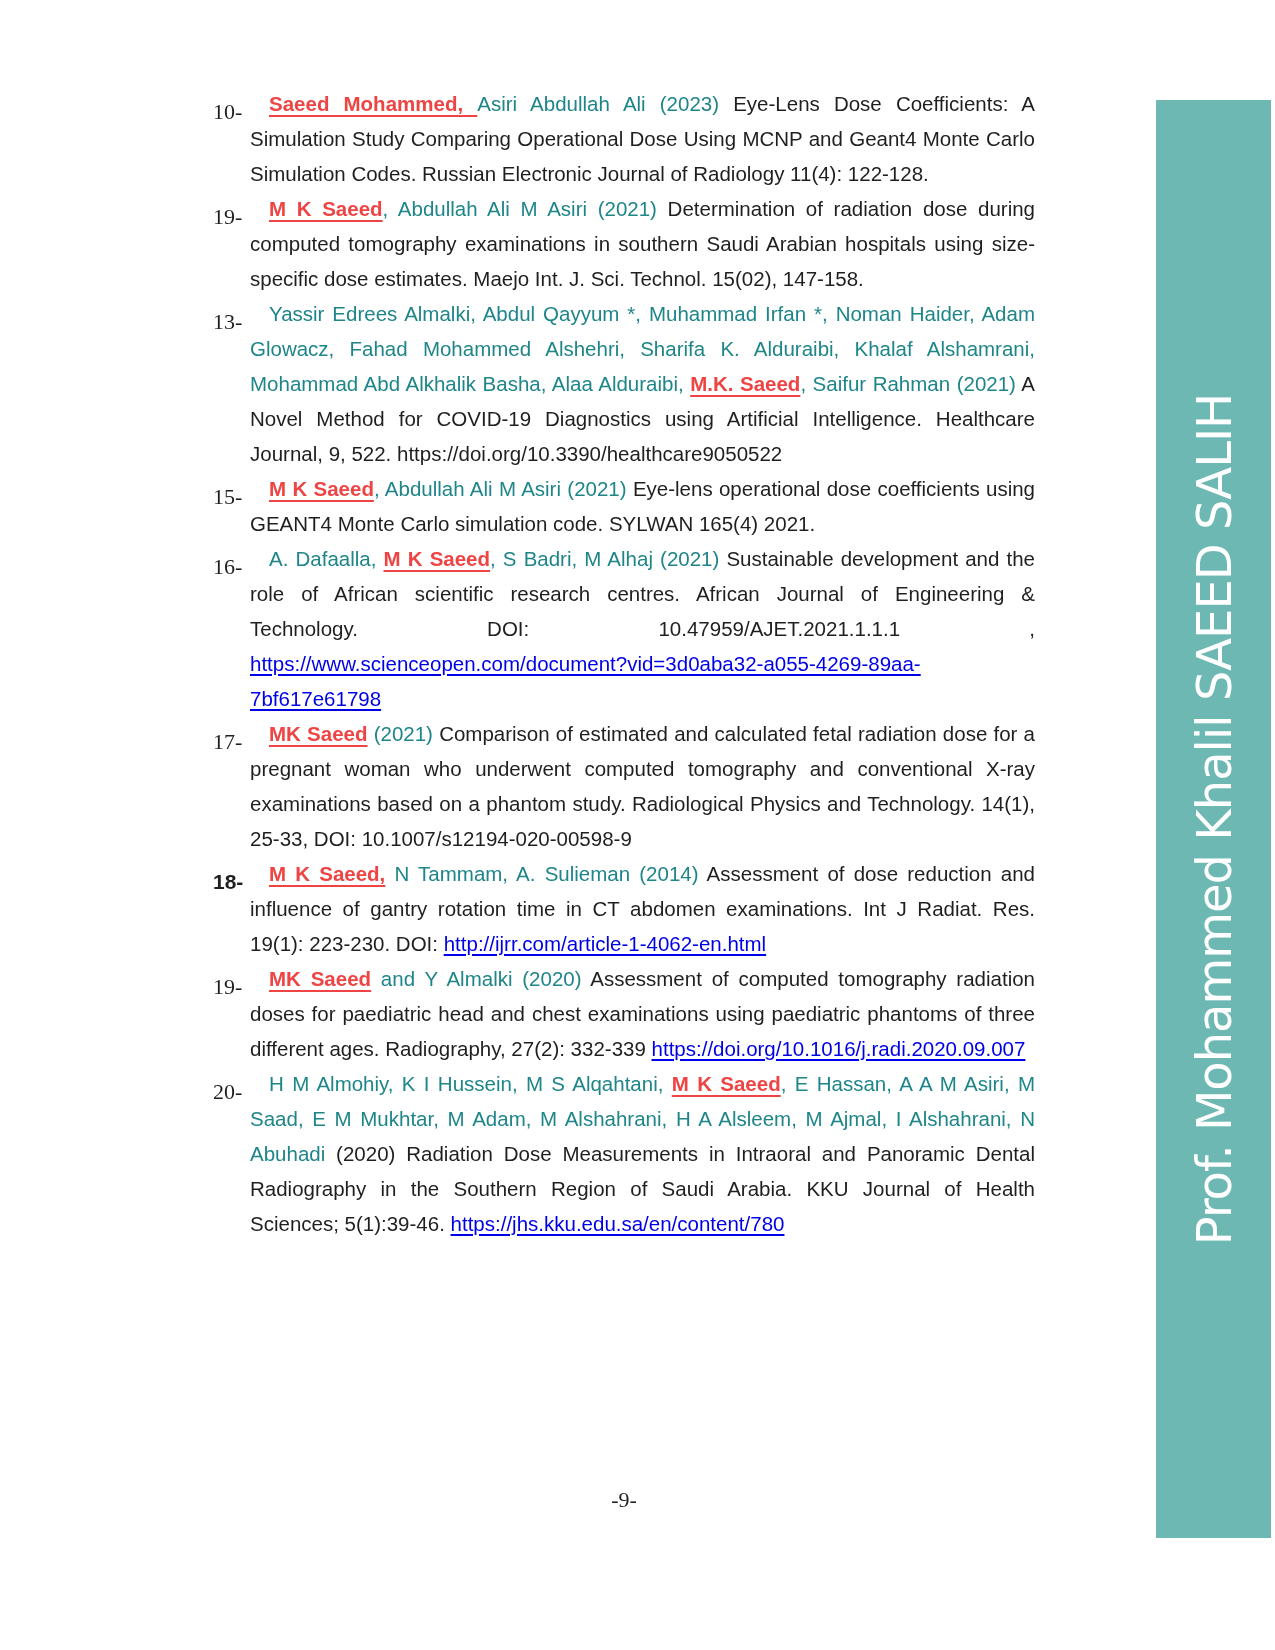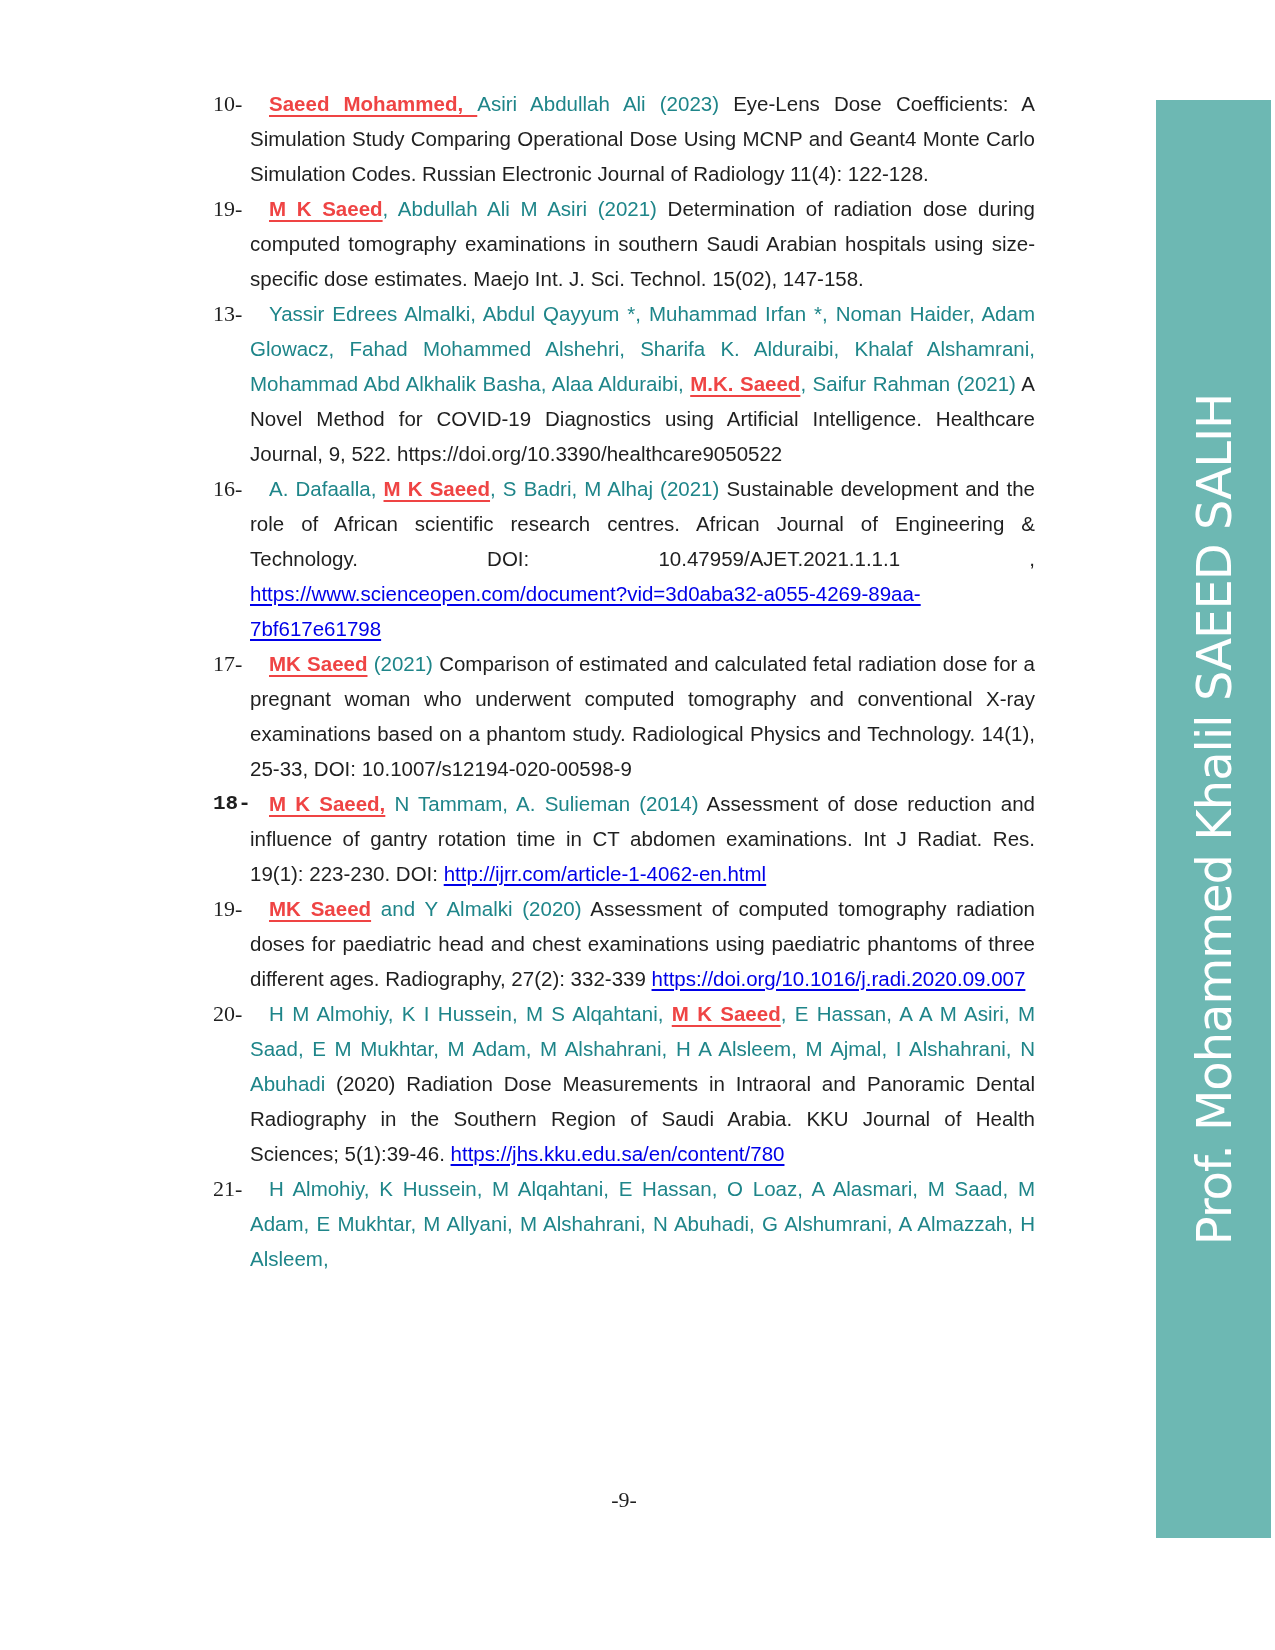--- a/index.html
+++ b/index.html
@@ -23,29 +23,29 @@
     margin:0;
     padding-left:37px;
     text-indent:19px;
     text-align:justify;
     font-size:20.5px;
     line-height:35px;
     color:#1f1f1f;
   }
   .ref .num{
     position:absolute;
-    left:0;top:0;
+    left:0;top:8px;
     text-indent:0;
     font-family:"Liberation Serif", serif;
     font-size:22px;
     color:#1f1f1f;
     font-weight:400;
   }
   .ref .num.bold{
-    font-family:Liberation Mono, monospace;
+    font-family:Liberation Sans, sans-serif;
     font-size:21px;
     font-weight:700;
   }
   .seg-name{
     color:#ef4444;
     font-weight:700;
     text-decoration:underline;
     text-decoration-thickness:2px;
     text-underline-offset:4px;
   }
@@ -96,26 +96,26 @@
 </style>
 </head>
 <body>
 
 <div class="page">
 
   <div class="refs" id="refs">
       <p class="ref"><span class="num">10-</span><span class="seg-name">Saeed Mohammed, </span><span class="seg-teal">Asiri Abdullah Ali (2023) </span><span class="seg-black">Eye-Lens Dose Coefficients: A Simulation Study Comparing Operational Dose Using MCNP and Geant4 Monte Carlo Simulation Codes. Russian Electronic Journal of Radiology 11(4):  122-128.</span></p>
       <p class="ref"><span class="num">19-</span><span class="seg-name">M K Saeed</span><span class="seg-teal">, Abdullah Ali M Asiri (2021) </span><span class="seg-black">Determination of radiation dose during computed tomography examinations in southern Saudi Arabian hospitals using size-specific dose estimates. Maejo Int. J. Sci. Technol. 15(02), 147-158.</span></p>
       <p class="ref"><span class="num">13-</span><span class="seg-teal">Yassir Edrees Almalki, Abdul Qayyum *, Muhammad Irfan *, Noman Haider, Adam Glowacz, Fahad Mohammed Alshehri, Sharifa K. Alduraibi, Khalaf Alshamrani, Mohammad Abd Alkhalik Basha, Alaa Alduraibi, </span><span class="seg-name">M.K. Saeed</span><span class="seg-teal">, Saifur Rahman (2021) </span><span class="seg-black">A Novel Method for COVID-19 Diagnostics using Artificial Intelligence. Healthcare Journal, 9, 522. https://doi.org/10.3390/healthcare9050522</span></p>
+      <p class="ref"><span class="num">15-</span><span class="seg-name">M K Saeed</span><span class="seg-teal">, Abdullah Ali M Asiri (2021) </span><span class="seg-black">Eye-lens operational dose coefficients using GEANT4 Monte Carlo simulation code. SYLWAN 165(4) 2021.</span></p>
       <p class="ref"><span class="num">16-</span><span class="seg-teal">A. Dafaalla, </span><span class="seg-name">M K Saeed</span><span class="seg-teal">, S Badri, M Alhaj (2021) </span><span class="seg-black">Sustainable development and the role of African scientific research centres. African Journal of Engineering &amp; Technology. DOI: 10.47959/AJET.2021.1.1.1 , </span><a class="seg-link" href="#">https://www.scienceopen.com/document?vid=3d0aba32-a055-4269-89aa-7bf617e61798</a></p>
       <p class="ref"><span class="num">17-</span><span class="seg-name">MK Saeed</span><span class="seg-teal"> (2021) </span><span class="seg-black">Comparison of estimated and calculated fetal radiation dose for a pregnant woman who underwent computed tomography and conventional X-ray examinations based on a phantom study. Radiological Physics and Technology. 14(1), 25-33, DOI: 10.1007/s12194-020-00598-9</span></p>
       <p class="ref"><span class="num bold">18-</span><span class="seg-name">M K Saeed,</span><span class="seg-teal"> N Tammam, A. Sulieman (2014) </span><span class="seg-black">Assessment of dose reduction and influence of gantry rotation time in CT abdomen examinations. Int J Radiat. Res. 19(1): 223-230. DOI: </span><a class="seg-link" href="#">http://ijrr.com/article-1-4062-en.html</a></p>
       <p class="ref"><span class="num">19-</span><span class="seg-name">MK Saeed</span><span class="seg-teal"> and Y Almalki (2020) </span><span class="seg-black">Assessment of computed tomography radiation doses for paediatric head and chest examinations using paediatric phantoms of three different ages. Radiography, 27(2): 332-339 </span><a class="seg-link" href="#">https://doi.org/10.1016/j.radi.2020.09.007</a></p>
       <p class="ref"><span class="num">20-</span><span class="seg-teal">H M Almohiy, K I Hussein, M S Alqahtani, </span><span class="seg-name">M K Saeed</span><span class="seg-teal">, E Hassan, A A M Asiri, M Saad, E M Mukhtar, M Adam, M Alshahrani, H A Alsleem, M Ajmal, I Alshahrani, N Abuhadi </span><span class="seg-black">(2020) Radiation Dose Measurements in Intraoral and Panoramic Dental Radiography in the Southern Region of Saudi Arabia. KKU Journal of Health Sciences; 5(1):39-46. </span><a class="seg-link" href="#">https://jhs.kku.edu.sa/en/content/780</a></p>
-      <p class="ref"><span class="num">21-</span><span class="seg-teal">H Almohiy, K Hussein, M Alqahtani, E Hassan, O Loaz, A Alasmari, M Saad, M Adam, E Mukhtar, M Allyani, M Alshahrani, N Abuhadi, G Alshumrani, A Almazzah, H Alsleem,</span></p>
     </div>
 
   <div class="page-number">-9-</div>
 
   <div class="sidebar-band"></div>
   <div class="sidebar-rot">
     <span class="sidebar-name">Prof. Mohammed Khalil SAEED SALIH</span>
   </div>
 
 </div>

